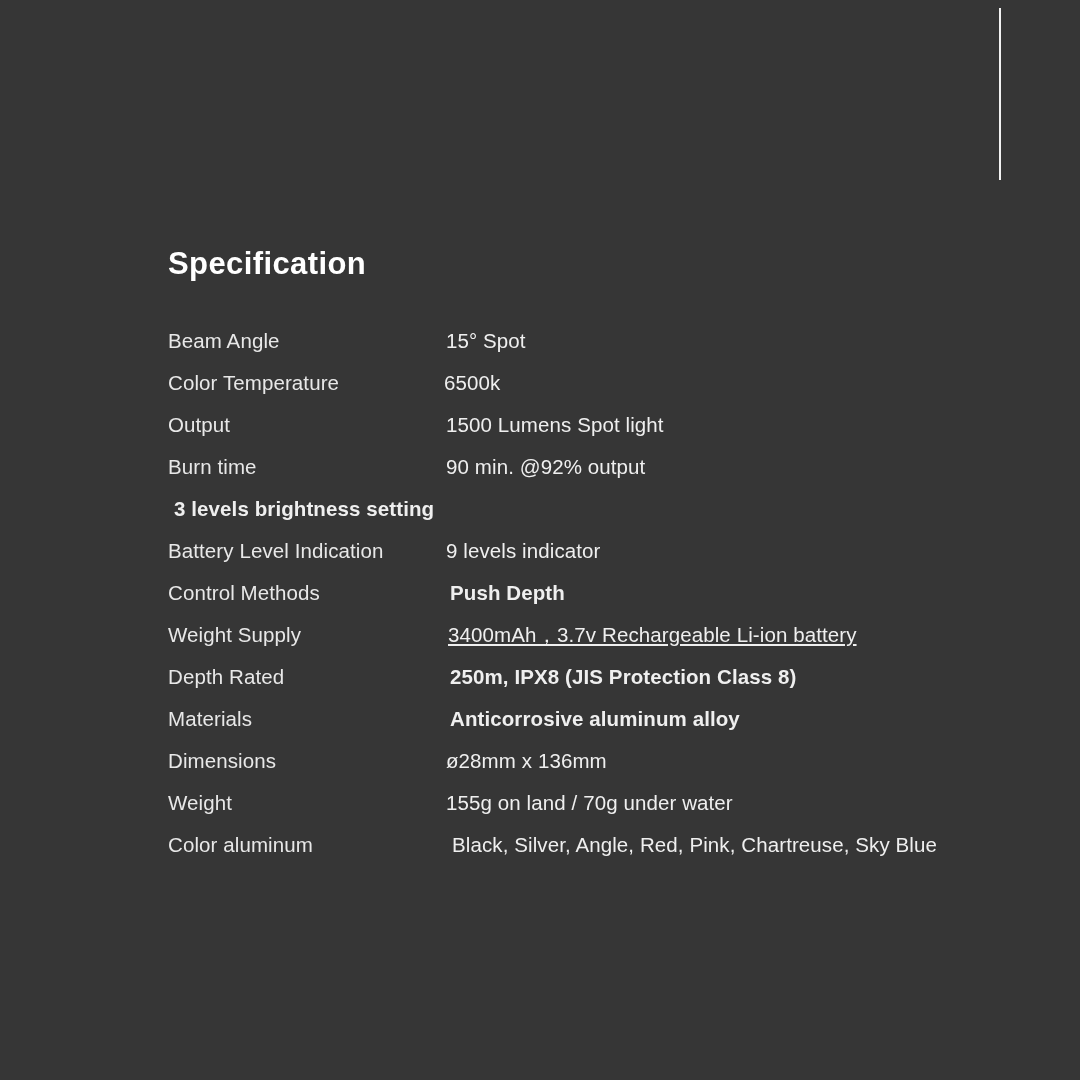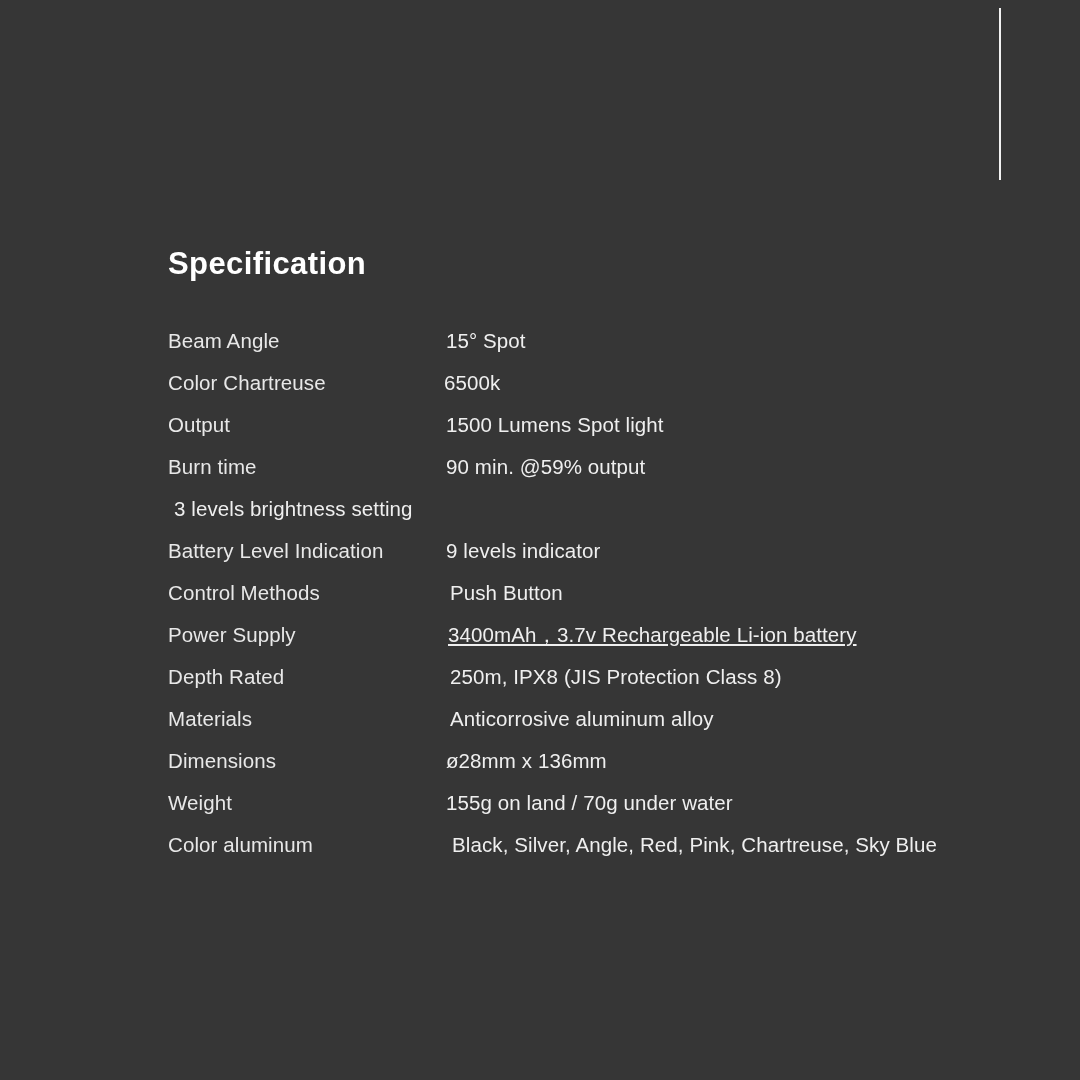--- a/index.html
+++ b/index.html
@@ -68,63 +68,63 @@
     flex: 1 1 auto;
     font-size: 20.5px;
     color: #efefef;
     white-space: nowrap;
     letter-spacing: 0.1px;
   }
 
   
   .indent-1 .spec-value { padding-left: 2px; }
   .indent-2 .spec-value { padding-left: 4px; text-decoration: underline; }
-  .indent-3 .spec-value { padding-left: 6px; }
+  .indent-3 .spec-value { padding-left: 6px; font-weight: bold; }
   .indent-4 .spec-value { padding-left: 8px; }
 </style>
 </head>
 <body>
 
 <div class="sheet">
 
   <div class="accent-rule"></div>
 
   <div class="spec-title">Specification</div>
 
   <div class="spec-table">
 
   <div class="spec-row indent-1">
         <div class="spec-label">Beam Angle</div>
         <div class="spec-value">15°  Spot</div>
       </div>
       <div class="spec-row">
-        <div class="spec-label">Color Chartreuse</div>
+        <div class="spec-label">Color Temperature</div>
         <div class="spec-value">6500k</div>
       </div>
       <div class="spec-row indent-1">
         <div class="spec-label">Output</div>
         <div class="spec-value">1500 Lumens Spot light</div>
       </div>
       <div class="spec-row indent-1">
         <div class="spec-label">Burn time</div>
-        <div class="spec-value">90 min. @59% output</div>
+        <div class="spec-value">90 min. @92% output</div>
       </div>
       <div class="spec-row indent-3">
         <div class="spec-value">3 levels brightness setting</div>
       </div>
       <div class="spec-row indent-1">
         <div class="spec-label">Battery Level Indication</div>
         <div class="spec-value">9 levels indicator</div>
       </div>
       <div class="spec-row indent-3">
         <div class="spec-label">Control Methods</div>
-        <div class="spec-value">Push Button</div>
+        <div class="spec-value">Push Depth</div>
       </div>
       <div class="spec-row indent-2">
-        <div class="spec-label">Power Supply</div>
+        <div class="spec-label">Weight Supply</div>
         <div class="spec-value">3400mAh，3.7v Rechargeable Li-ion battery</div>
       </div>
       <div class="spec-row indent-3">
         <div class="spec-label">Depth Rated</div>
         <div class="spec-value">250m, IPX8 (JIS Protection Class 8)</div>
       </div>
       <div class="spec-row indent-3">
         <div class="spec-label">Materials</div>
         <div class="spec-value">Anticorrosive aluminum alloy</div>
       </div>

